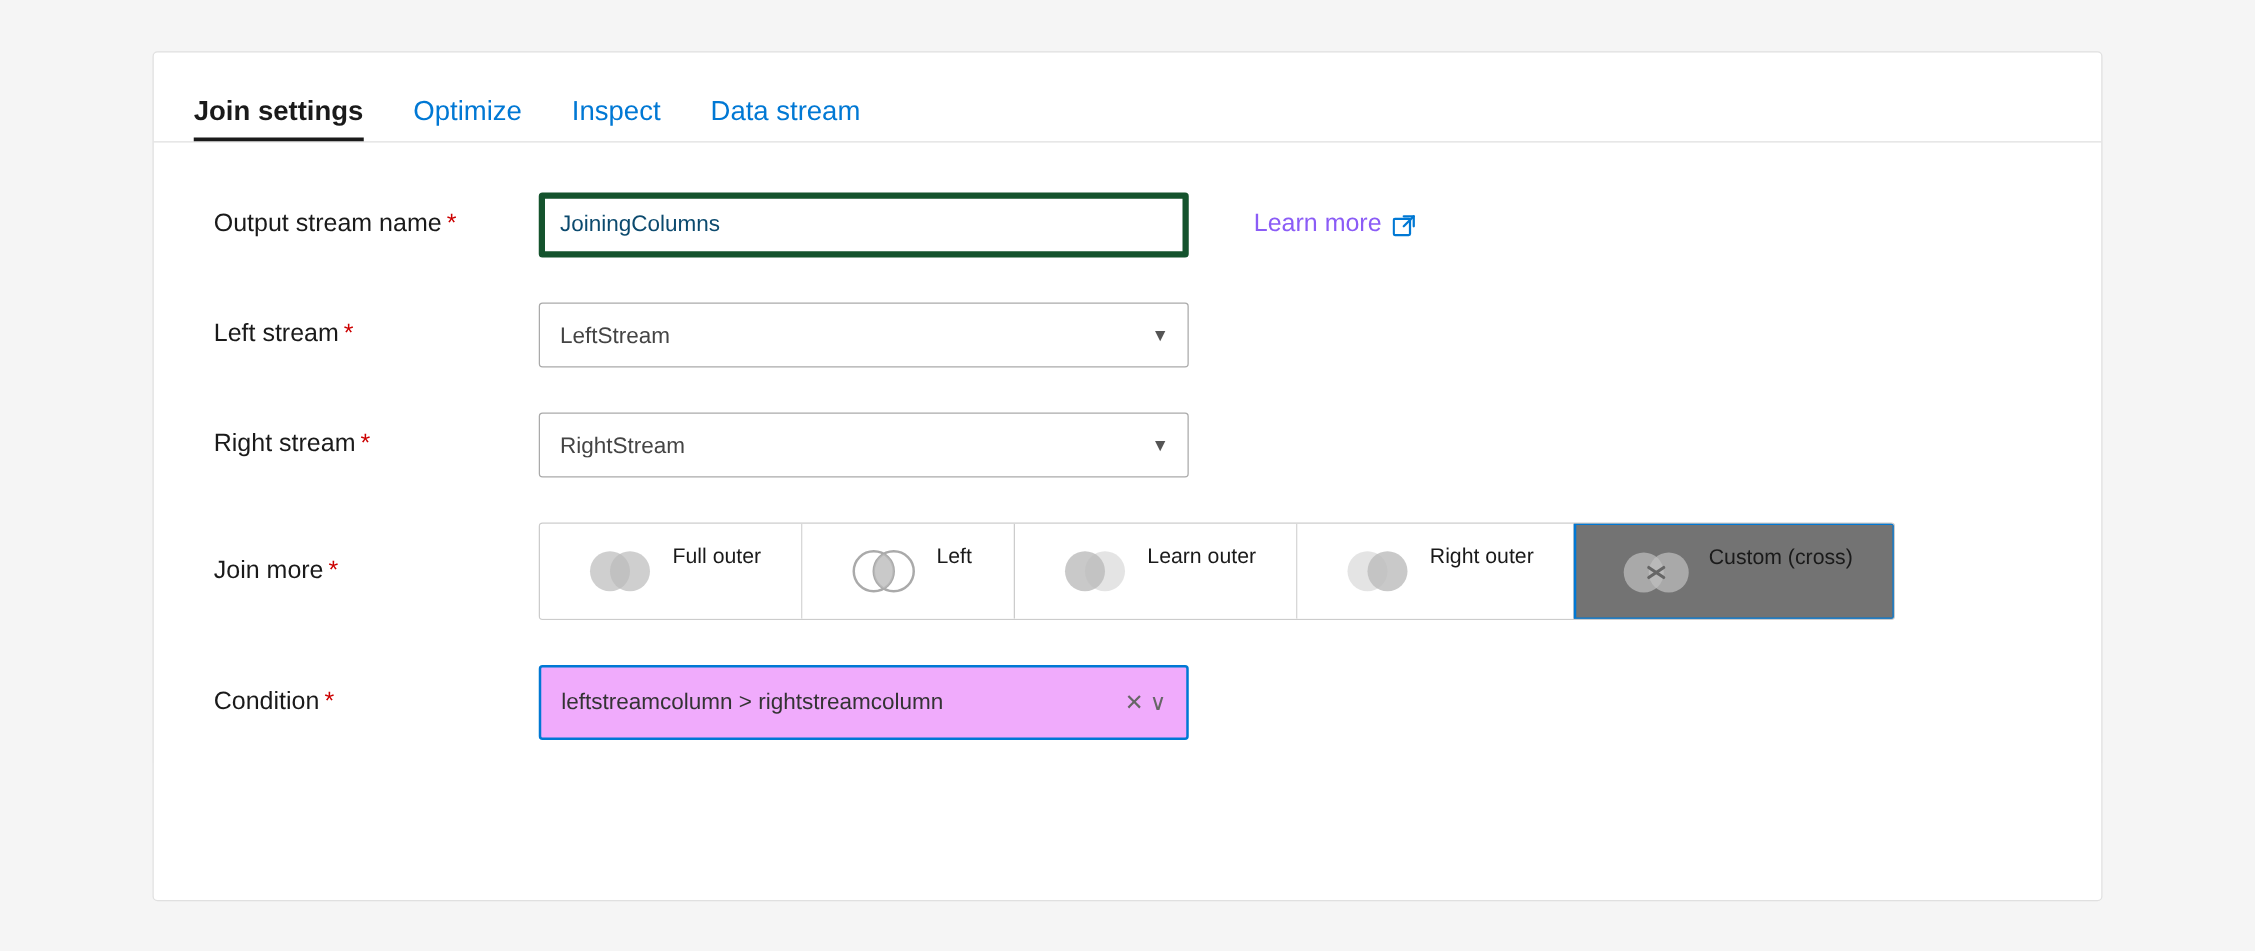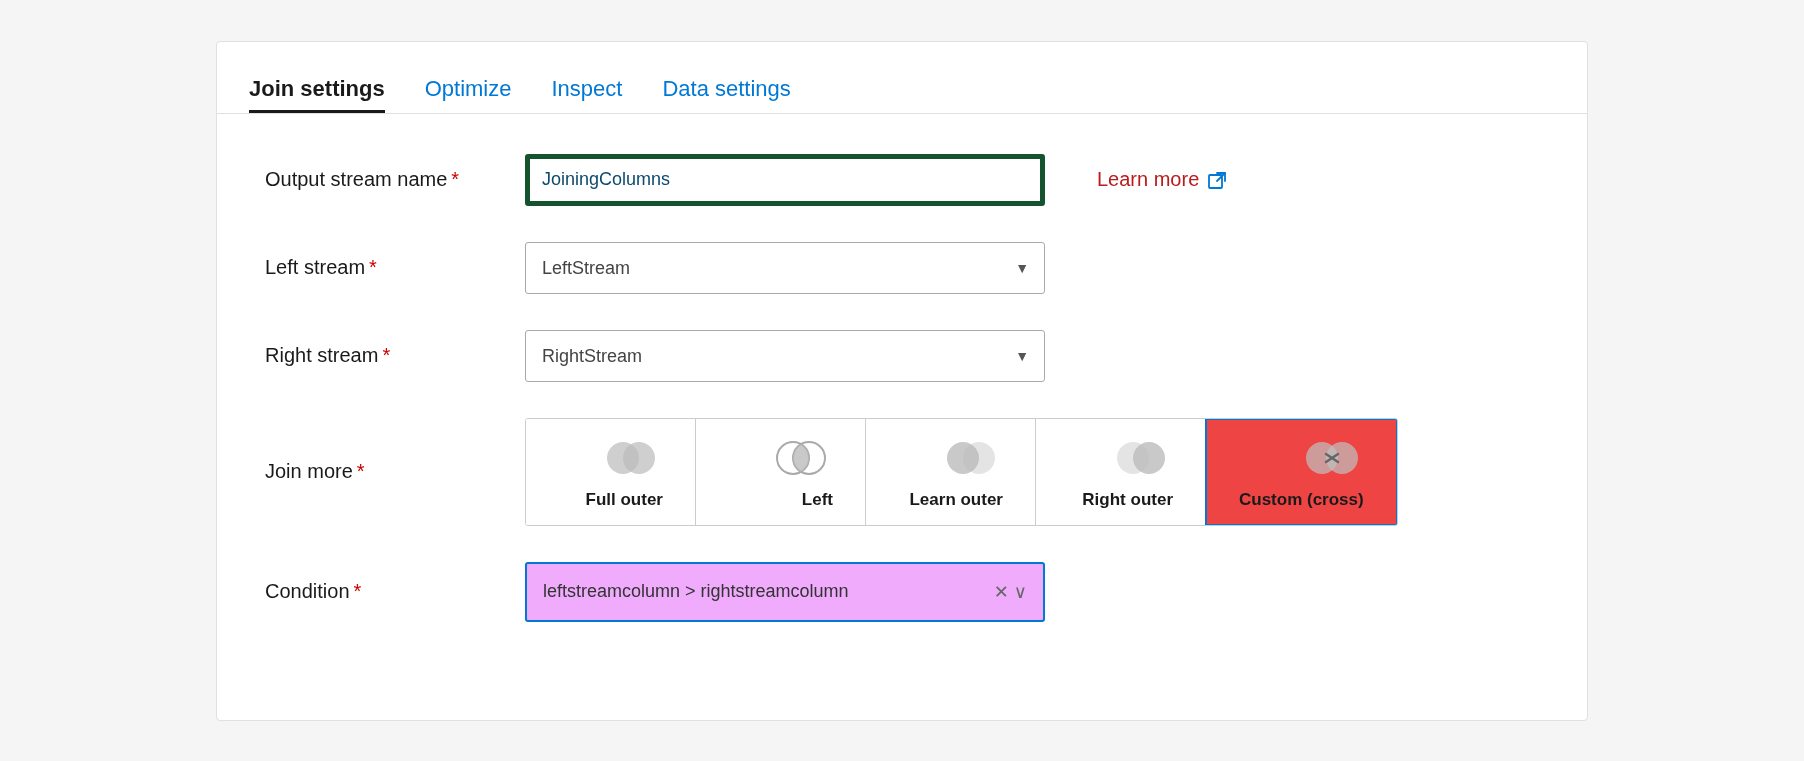--- a/index.html
+++ b/index.html
@@ -8,21 +8,21 @@
       background: #f5f5f5;
       display: flex;
       justify-content: center;
       align-items: center;
       min-height: 100vh;
     }
     .panel {
       background: #fff;
       border: 1px solid #e0e0e0;
       border-radius: 4px;
-      width: 1372px;
+      width: 1560px;
       min-height: 680px;
       padding: 0;
     }
     
     .tab-bar {
       display: flex;
       align-items: flex-end;
       border-bottom: 1px solid #e0e0e0;
       padding: 0 32px;
       gap: 40px;
@@ -68,21 +68,21 @@
       height: 52px;
       border: 5px solid #14532d;
       border-radius: 3px;
       padding: 0 12px;
       font-size: 18px;
       color: #0c4a6e;
       outline: none;
       background: #fff;
     }
     .learn-more-link {
-      color: #b91c1c;
+      color: #8b5cf6;
       font-size: 20px;
       cursor: pointer;
       display: flex;
       align-items: center;
       gap: 8px;
       margin-left: 32px;
       text-decoration: none;
     }
     .ext-link-icon {
       width: 22px;
@@ -124,36 +124,35 @@
     
     .join-type-container {
       display: flex;
       gap: 0;
       border: 1px solid #ccc;
       border-radius: 3px;
       overflow: hidden;
     }
     .join-option {
       display: flex;
-      flex-direction: column;
-      align-items: flex-end;
+      flex-direction: row;
+      align-items: flex-start;
       justify-content: center;
       padding: 16px 32px 14px;
       cursor: pointer;
       background: #fff;
       border-right: 1px solid #ccc;
       gap: 10px;
       min-width: 170px;
-      font-weight: bold;
     }
     .join-option:last-child {
       border-right: none;
     }
     .join-option.selected {
-      background: #ef4444;
+      background: #737373;
       border: 2.5px solid #0078d4;
       margin: -1px;
       z-index: 1;
     }
     .join-option-label {
       font-size: 17px;
       color: #1a1a1a;
     }
     
     .join-icon {
@@ -187,21 +186,21 @@
   </style>
 </head>
 <body>
 
 <div class="panel">
 
   <div class="tab-bar">
     <div class="tab active">Join settings</div>
     <div class="tab">Optimize</div>
     <div class="tab">Inspect</div>
-    <div class="tab">Data settings</div>
+    <div class="tab">Data stream</div>
   </div>
 
   <div class="content">
 
     <div class="form-row">
       <div class="form-label">
         <span>Output stream name</span>
         <span class="required">*</span>
       </div>
       <input class="form-input" type="text" value="JoiningColumns" style="">

